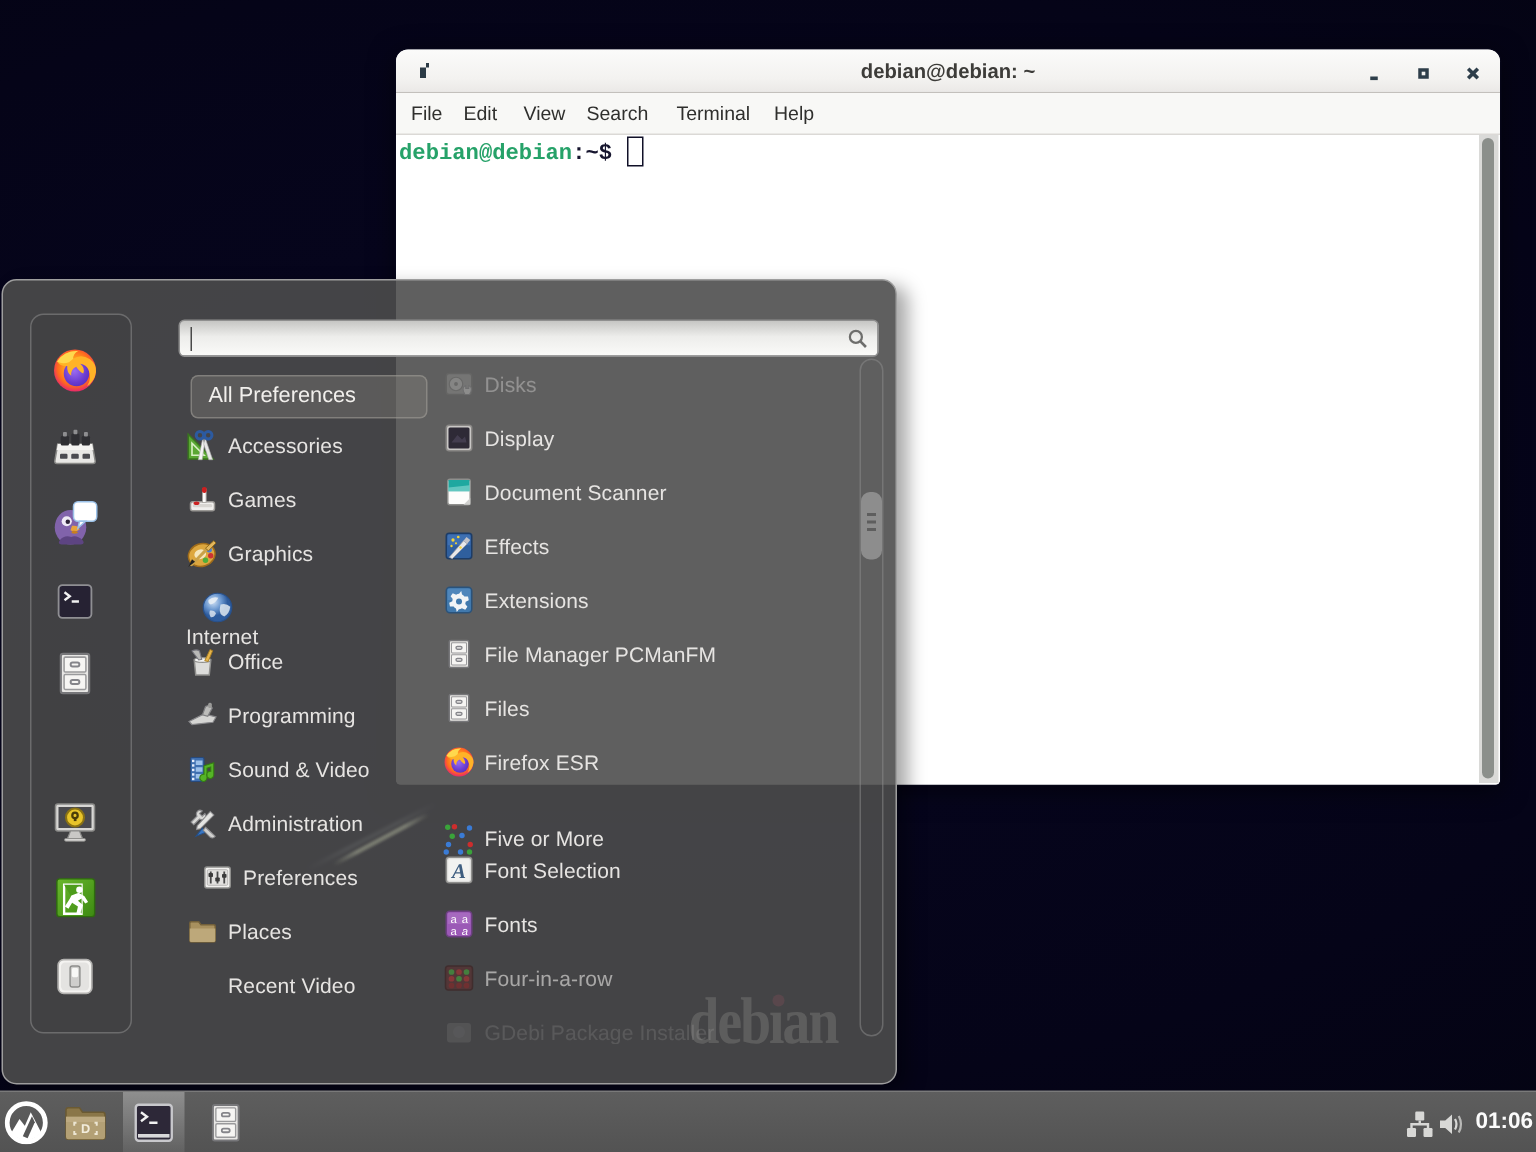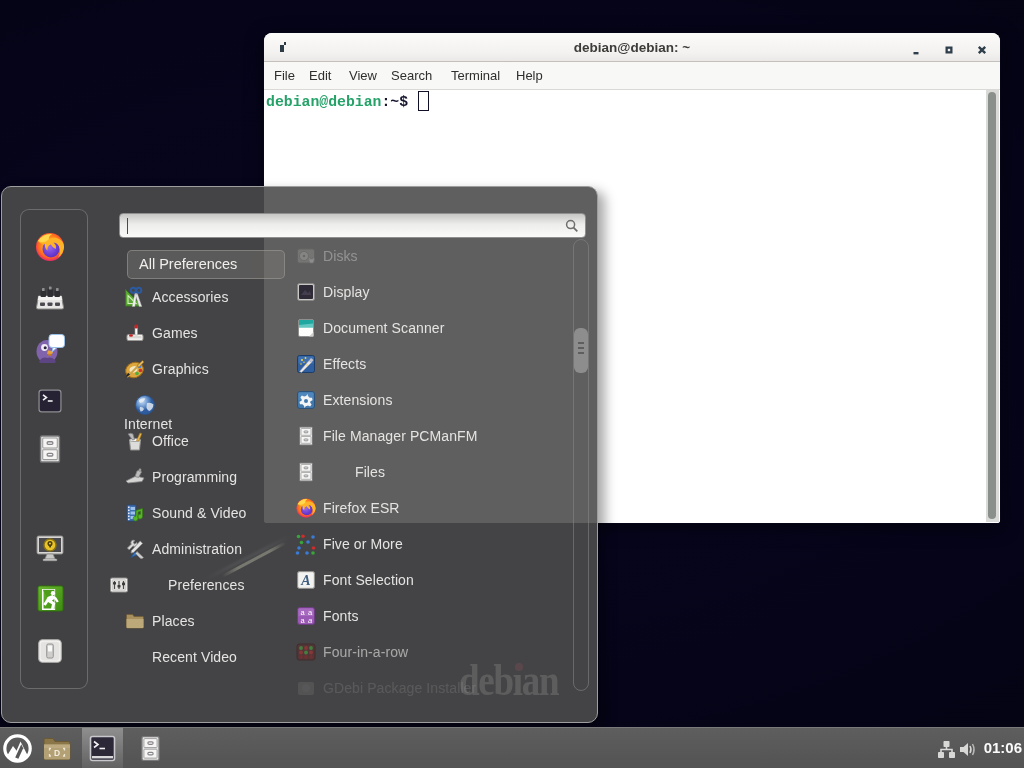--- a/index.html
+++ b/index.html
@@ -303,21 +303,21 @@
       </div>
       <div class="row" style="left:122px;top:351px;">
         <span class="ric"><svg width="22" height="22" viewBox="0 0 22 22" xmlns="http://www.w3.org/2000/svg">
             <path d="M3.5 5.5 Q3 3 5.5 2.5 L5.5 5 L8 5 L8 2.5 Q10.5 3 10 5.5 Q9.6 7.2 8 7.5 L8 13 L5.5 13 L5.5 7.5 Q3.9 7.2 3.5 5.5 Z" fill="#d9d9d7" stroke="#8b8b8e" stroke-width=".8" transform="rotate(45 8 9)"></path>
             <path d="M16.2 3 L18.6 5.4 L9.5 14.5 L7 15 L7.5 12.5 Z" fill="#e4e4e2" stroke="#8b8b8e" stroke-width=".7"></path>
             <path d="M7 20 L10.5 14 L13 16.5 Z" fill="#3a77c2" stroke="#24508a" stroke-width=".7" transform="rotate(8 10 17)"></path>
             <path d="M13 13.5 L19.5 19.5 Q18 21.5 16 20 L11.5 15.5 Z" fill="#d0d0ce" stroke="#8b8b8e" stroke-width=".7"></path>
           </svg></span>
         <span class="rtx">Administration</span>
       </div>
-      <div class="row" style="left:106px;top:387px;gap:32px;">
+      <div class="row" style="left:132px;top:387px;">
         <span class="ric"><svg width="22" height="22" viewBox="0 0 22 22" xmlns="http://www.w3.org/2000/svg">
             <rect x="2.5" y="4" width="17" height="14" rx="1.5" fill="#f2f1ef" stroke="#8f8f8d" stroke-width="1"></rect>
             <rect x="4.2" y="5.8" width="13.6" height="10.4" rx=".8" fill="#e2e1df" stroke="#b5b4b2" stroke-width=".6"></rect>
             <g stroke="#4a4a4a" stroke-width="1.2">
               <line x1="6.5" y1="7" x2="6.5" y2="15"></line>
               <line x1="11" y1="7" x2="11" y2="15"></line>
               <line x1="15.5" y1="7" x2="15.5" y2="15"></line>
             </g>
             <g fill="#3b3b3b">
               <rect x="5" y="8" width="3" height="2.6" rx=".5"></rect>
@@ -393,21 +393,21 @@
             <g transform="translate(0 0) scale(1.0)">
               <rect x="4.5" y="2" width="13" height="18" rx="1" fill="#e8e7e5" stroke="#77777a" stroke-width="1"></rect>
               <rect x="6" y="3.5" width="10" height="6.8" rx=".6" fill="#f6f5f3" stroke="#9a9a9c" stroke-width=".7"></rect>
               <rect x="6" y="11.5" width="10" height="6.8" rx=".6" fill="#f6f5f3" stroke="#9a9a9c" stroke-width=".7"></rect>
               <rect x="9" y="6" width="4" height="1.8" rx=".9" fill="none" stroke="#85858a" stroke-width=".9"></rect>
               <rect x="9" y="14" width="4" height="1.8" rx=".9" fill="none" stroke="#85858a" stroke-width=".9"></rect>
             </g>
           </svg></span>
         <span class="rtx">File Manager PCManFM</span>
       </div>
-      <div class="row" style="left:293px;top:274px;gap:32px;">
+      <div class="row" style="left:293px;top:274px;">
         <span class="ric"><svg width="22" height="22" viewBox="0 0 22 22" xmlns="http://www.w3.org/2000/svg">
             <g transform="translate(0 0) scale(1.0)">
               <rect x="4.5" y="2" width="13" height="18" rx="1" fill="#e8e7e5" stroke="#77777a" stroke-width="1"></rect>
               <rect x="6" y="3.5" width="10" height="6.8" rx=".6" fill="#f6f5f3" stroke="#9a9a9c" stroke-width=".7"></rect>
               <rect x="6" y="11.5" width="10" height="6.8" rx=".6" fill="#f6f5f3" stroke="#9a9a9c" stroke-width=".7"></rect>
               <rect x="9" y="6" width="4" height="1.8" rx=".9" fill="none" stroke="#85858a" stroke-width=".9"></rect>
               <rect x="9" y="14" width="4" height="1.8" rx=".9" fill="none" stroke="#85858a" stroke-width=".9"></rect>
             </g>
           </svg></span>
         <span class="rtx">Files</span>
@@ -429,21 +429,21 @@
             </defs>
             <g transform="scale(0.6875)">
               <circle cx="16" cy="16" r="14" fill="url(#ffob)"></circle>
               <circle cx="17" cy="18" r="8.5" fill="url(#ffib)"></circle>
               <path d="M4 10 Q9 2.5 18 3 Q14.5 5 14.8 8.2 Q20 4.5 26 8.5 Q30.5 11.8 30 17 Q29 23.5 24 26.5 Q27.5 21 25 15.5 Q23.5 12 19.5 11.5 Q23 14.5 21.5 18 Q19 17 16.8 13.5 Q13 15 13.5 19.5 Q10.5 17.5 10.8 13 Q6.5 13.5 4 10 Z" fill="#ffb327"></path>
               <path d="M4 10 Q9 2.5 18 3 Q14.5 5 14.8 8.2 L12 10.5 Q7.5 12 4 10 Z" fill="#ffd84d"></path>
             </g>
           </svg></span>
         <span class="rtx">Firefox ESR</span>
       </div>
-      <div class="row" style="left:293px;top:346px;">
+      <div class="row" style="left:293px;top:361px;">
         <span class="ric"><svg width="22" height="22" viewBox="0 0 22 22" xmlns="http://www.w3.org/2000/svg">
             <g>
               <circle cx="3.5" cy="3.5" r="1.8" fill="#3aa33a"></circle>
               <circle cx="8" cy="3.2" r="1.8" fill="#cc2d2d"></circle>
               <circle cx="18" cy="4" r="1.8" fill="#3a7bd5"></circle>
               <circle cx="6.5" cy="9.5" r="1.8" fill="#3aa33a"></circle>
               <circle cx="13" cy="9" r="1.8" fill="#3a7bd5"></circle>
               <circle cx="4" cy="15" r="1.8" fill="#3a7bd5"></circle>
               <circle cx="18.5" cy="15" r="1.8" fill="#cc2d2d"></circle>
               <circle cx="2.5" cy="20" r="1.8" fill="#3a7bd5"></circle>

